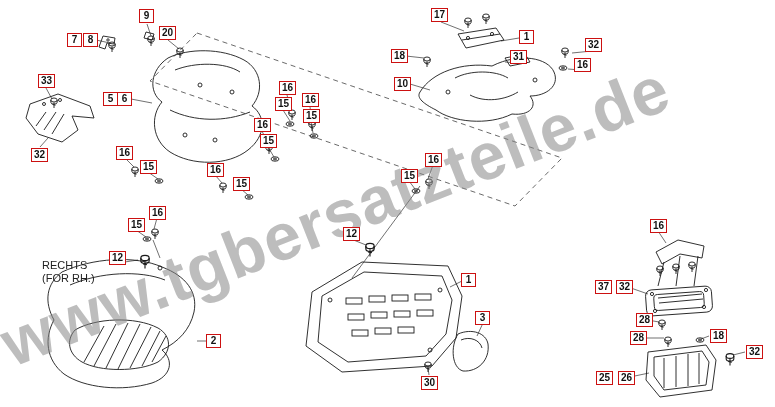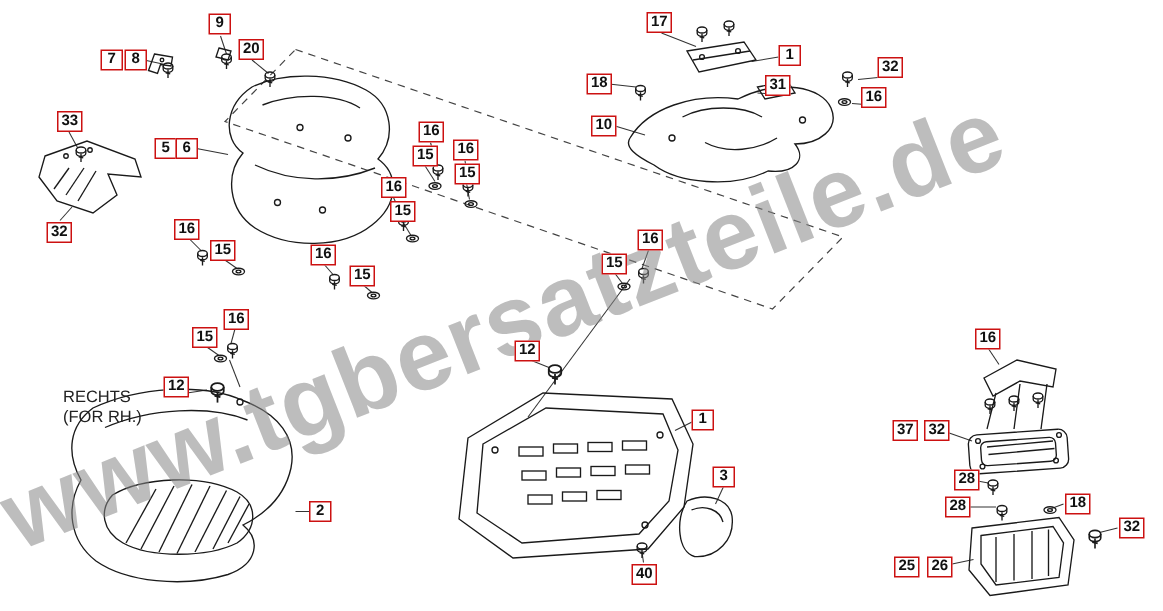--- a/index.html
+++ b/index.html
@@ -279,17 +279,17 @@
   <div class="callout" style="left:109px;top:251px">12</div>
   <div class="callout" style="left:461px;top:273px">1</div>
   <div class="callout" style="left:595px;top:280px">37</div>
   <div class="callout" style="left:616px;top:280px">32</div>
   <div class="callout" style="left:475px;top:311px">3</div>
   <div class="callout" style="left:206px;top:334px">2</div>
   <div class="callout" style="left:636px;top:313px">28</div>
   <div class="callout" style="left:630px;top:331px">28</div>
   <div class="callout" style="left:710px;top:329px">18</div>
   <div class="callout" style="left:746px;top:345px">32</div>
-  <div class="callout" style="left:421px;top:376px">40</div>
+  <div class="callout" style="left:421px;top:376px">30</div>
   <div class="callout" style="left:596px;top:371px">25</div>
   <div class="callout" style="left:618px;top:371px">26</div>
 
 </div>
 
 </body></html>

